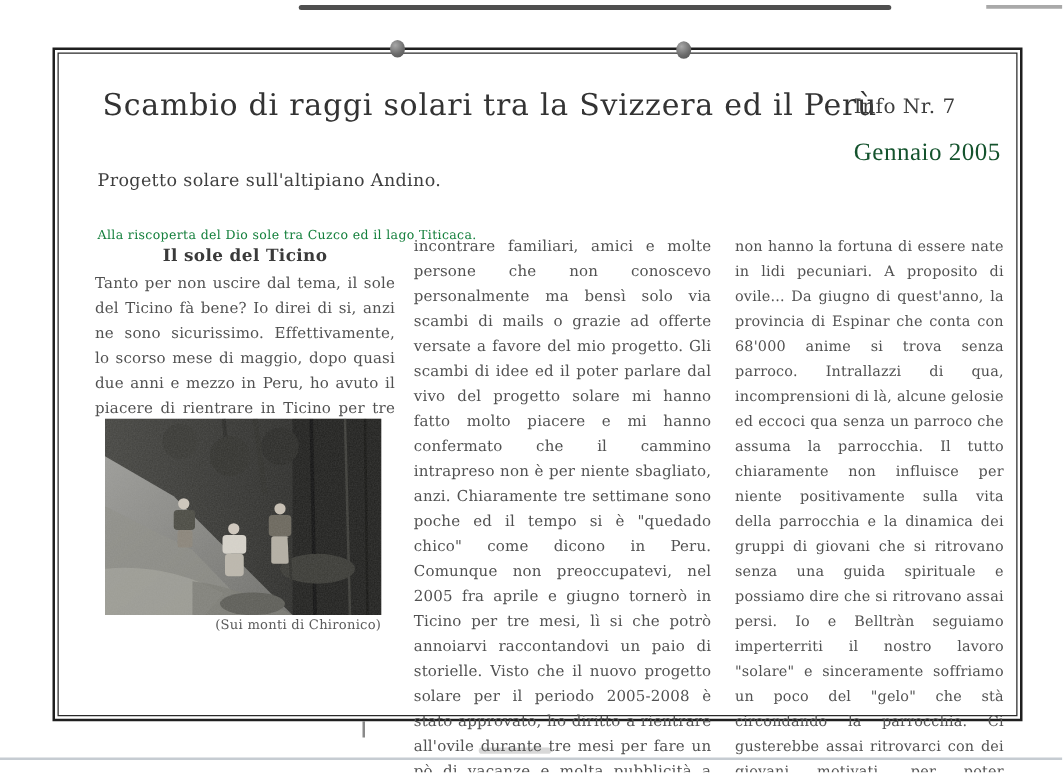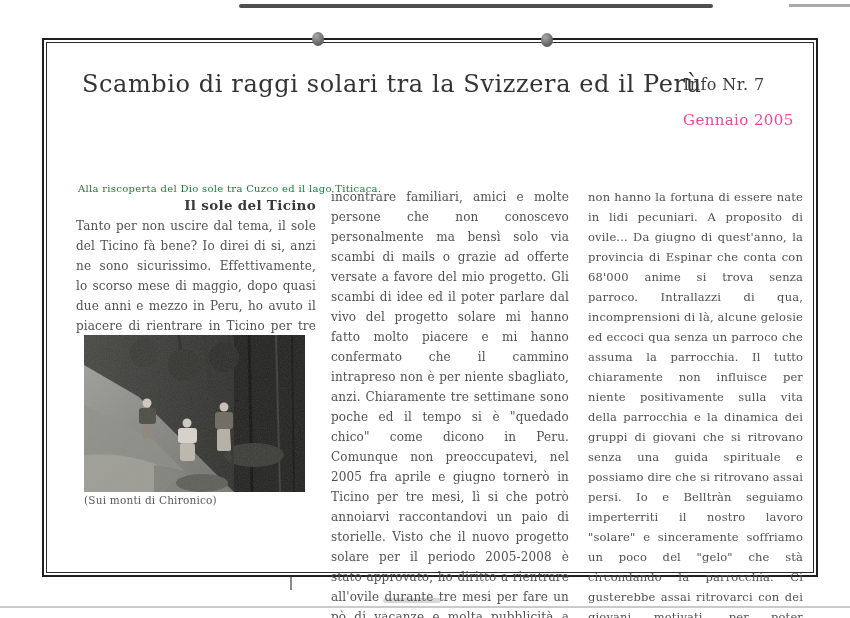--- a/index.html
+++ b/index.html
@@ -26,31 +26,31 @@
     position:absolute;left:42px;top:38px;width:772px;height:535px;
     border:2px solid #1f1f1f;background:#ffffff;
   }
   .frame-inner{position:absolute;inset:2px;border:1px solid #2a2a2a;}
   
   .doc-title{
     position:absolute;left:82px;top:70px;width:560px;
     font-size:24px;letter-spacing:0.6px;color:#333333;white-space:nowrap;
   }
   .info-number{position:absolute;left:683px;top:75px;font-size:16px;letter-spacing:0.4px;color:#3d3d3d;}
-  .info-date{position:absolute;left:683px;top:111px;font-size:15px;letter-spacing:0.4px;color:#ec4899;}
+  .info-date{position:absolute;left:683px;top:111px;font-size:20px;letter-spacing:0.4px;color:#14532d;font-family:Liberation Serif, serif;}
   .subtitle1{position:absolute;left:78px;top:137px;font-size:14px;letter-spacing:0.3px;color:#3f3f3f;}
   .subtitle2{position:absolute;left:78px;top:158px;font-size:10px;letter-spacing:0.3px;color:#15803d;margin-top:25px;}
   
   .col{position:absolute;text-align:justify;font-size:12px;line-height:20px;letter-spacing:0.15px;color:#515151;}
-  .col-heading{font-weight:bold;font-size:13.5px;color:#3a3a3a;letter-spacing:0.3px;text-align:right;}
+  .col-heading{font-weight:bold;font-size:13.5px;color:#3a3a3a;letter-spacing:0.3px;text-align:center;}
   .col1-heading{position:absolute;left:76px;top:195px;width:240px;}
   .col1-para1{position:absolute;left:76px;top:216px;width:240px;max-height:118px;overflow:hidden;}
   .photo-wrap{position:absolute;left:84px;top:335px;width:221px;height:157px;background:#555;}
   .photo-wrap svg{display:block;}
-  .photo-caption{position:absolute;left:84px;top:494px;width:221px;text-align:left;font-size:10.5px;color:#5a5a5a;letter-spacing:0.2px;}
+  .photo-caption{position:absolute;left:84px;top:494px;width:221px;text-align:right;font-size:10.5px;color:#5a5a5a;letter-spacing:0.2px;}
   .col1-para2{position:absolute;left:76px;top:512px;width:240px;line-height:22px;}
   .col2{left:331px;top:187px;width:238px;}
   .col3{left:588px;top:187px;width:215px;font-size:11.5px;}
   .col3 .col-heading{font-size:13px;margin:1px 0 1px 0;}
   .col2, .col3{position:absolute;}
 </style>
 </head>
 <body>
 
 <div class="page">
@@ -63,20 +63,21 @@
   <div class="pin pin-left"></div>
   <div class="pin pin-right"></div>
 
   <div class="frame">
     <div class="frame-inner"></div>
   </div>
 
   <div class="doc-title">Scambio di raggi solari tra la Svizzera ed il Perù</div>
   <div class="info-number">Info Nr. 7</div>
   <div class="info-date">Gennaio 2005</div>
+  <div class="subtitle1">Progetto solare sull'altipiano Andino.</div>
   <div class="subtitle2">Alla riscoperta del Dio sole tra Cuzco ed il lago Titicaca.</div>
 
   <div class="col col-heading col1-heading">Il sole del Ticino</div>
   <div class="col col1-para1">Tanto per non uscire dal tema, il sole del Ticino fà bene? Io direi di si, anzi ne sono sicurissimo. Effettivamente, lo scorso mese di maggio, dopo quasi due anni e mezzo in Peru, ho avuto il piacere di rientrare in Ticino per tre settimane.</div>
 
   <div class="photo-wrap">
     <svg width="221" height="157" viewBox="0 0 221 157" xmlns="http://www.w3.org/2000/svg">
       <defs>
         <linearGradient id="slope" x1="0" y1="0" x2="1" y2="1">
           <stop offset="0" stop-color="#9d9d99"></stop>

